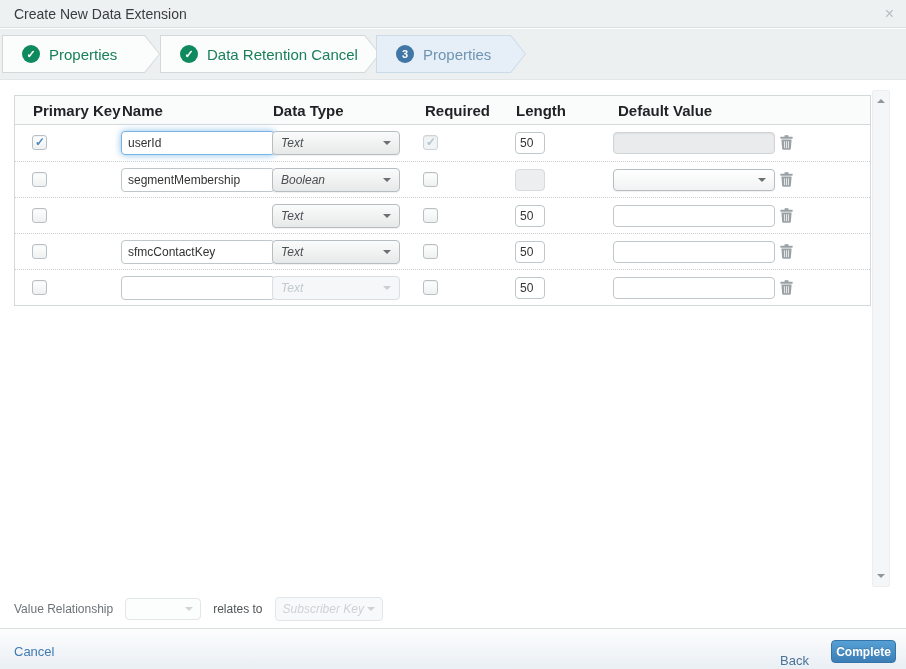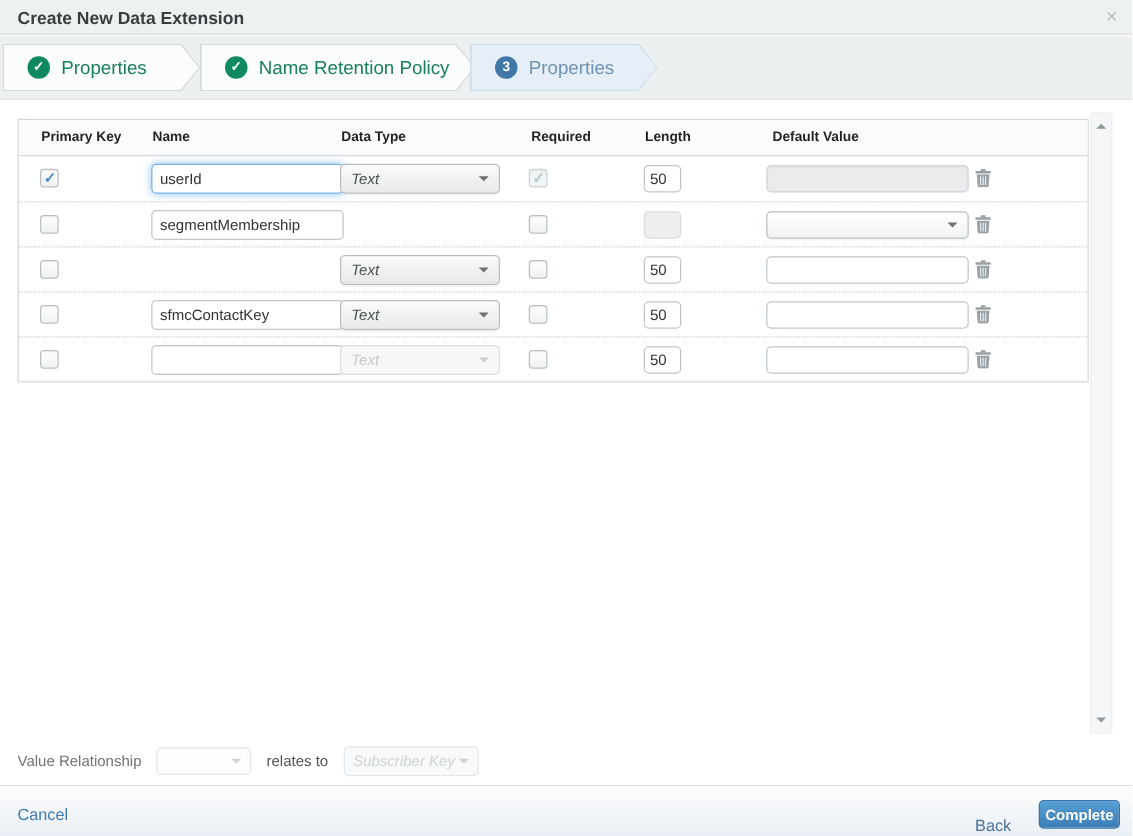--- a/index.html
+++ b/index.html
@@ -3,21 +3,21 @@
 <meta charset="utf-8">
 <style>
   * { margin:0; padding:0; box-sizing:border-box; }
   html,body { width:906px; height:669px; overflow:hidden; }
   body { font-family:"Liberation Sans", sans-serif; background:#ffffff; position:relative; }
 
   
   .titlebar { position:absolute; left:0; top:0; width:906px; height:28px;
               background:#eef1f2; border-bottom:1px solid #dbe0e1; }
   .titlebar .title { position:absolute; left:14px; top:0; line-height:28px;
-                     font-size:14px; color:#3a3d3f;font-weight:bold; }
+                     font-size:14px; color:#3a3d3f; }
   .close-x { position:absolute; right:12px; top:4px; font-size:16px; color:#b4bcbf;
              cursor:pointer; line-height:20px; }
 
   
   .wizardbar { position:absolute; left:0; top:29px; width:906px; height:51px;
                background:#edf0f0; border-bottom:1px solid #e2e6e7; }
   .step { position:absolute; top:6px; height:38px; }
   .step-border { position:absolute; inset:0; background:#d3d9da;
     clip-path:polygon(0 0, calc(100% - 15px) 0, 100% 50%, calc(100% - 15px) 100%, 0 100%); }
   .step-fill { position:absolute; inset:1px; background:#fbfcfc;
@@ -32,21 +32,21 @@
                   color:#fff; font-size:11px; font-weight:bold; text-align:center;
                   line-height:18px; flex:0 0 18px; }
   .num-circle { width:18px; height:18px; border-radius:50%; background:#4077a6;
                 color:#fff; font-size:11px; font-weight:bold; text-align:center;
                 line-height:18px; flex:0 0 18px; }
 
   
   .attr-table { position:absolute; left:14px; top:95px; width:857px;
                 border:1px solid #d4d9db; background:#fff; }
   .thead { position:relative; height:29px; background:#fafbfb; border-bottom:1px solid #d4d9db; }
-  .th { position:absolute; top:0; line-height:29px; font-size:11px; font-weight:bold; color:#1f2326; }
+  .th { position:absolute; top:0; line-height:29px; font-size:15px; font-weight:bold; color:#1f2326; }
   .th.c1 { left:18px; }  .th.c2 { left:107px; } .th.c3 { left:258px; }
   .th.c4 { left:410px; } .th.c5 { left:501px; } .th.c6 { left:603px; }
   .trow { position:relative; height:36px; }
   .trow + .trow { border-top:1px dotted #c9cfd2; }
 
   .cb { position:absolute; width:15px; height:15px; border:1px solid #b9c0c4; border-radius:3px;
         background:linear-gradient(#fefefe,#eff1f1); box-shadow:inset 0 1px 1px rgba(0,0,0,0.05);
         cursor:pointer; }
   .cb.pk { left:17px; top:10px; }
   .cb.req { left:408px; top:10px; }
@@ -137,21 +137,21 @@
     <div class="step-content">
       <span class="check-circle">✓</span>
       <span class="step-label">Properties</span>
     </div>
   </div>
   <div class="step" style="left:160px; width:220px;">
     <div class="step-border"></div>
     <div class="step-fill"></div>
     <div class="step-content">
       <span class="check-circle">✓</span>
-      <span class="step-label">Name Retention Policy</span>
+      <span class="step-label">Data Retention Cancel</span>
     </div>
   </div>
   <div class="step active" style="left:376px; width:150px;">
     <div class="step-border"></div>
     <div class="step-fill"></div>
     <div class="step-content">
       <span class="num-circle">3</span>
       <span class="step-label">Properties</span>
     </div>
   </div>
@@ -187,20 +187,24 @@
             <line x1="6.5" y1="6.2" x2="6.5" y2="13.2"></line>
             <line x1="8.6" y1="6.2" x2="8.4" y2="13.2"></line>
           </g>
         </svg>
     </span>
   </div>
 
   <div class="trow">
     <span class="cb pk"></span>
     <input class="txt name-input" value="segmentMembership" style="">
+    <div class="sel dtype">
+      <span class="sel-text">Boolean</span>
+      <span class="caret"></span>
+    </div>
     <span class="cb req"></span>
     <div class="len-disabled"></div>
     <div class="sel dflt-sel">
       <span class="sel-text"></span>
       <span class="caret"></span>
     </div>
     <span class="trash">
       <svg width="13" height="15" viewBox="0 0 13 15">
           <rect x="4.6" y="0.2" width="3.8" height="1.8" fill="#9aa1a5"></rect>
           <rect x="0.4" y="1.8" width="12.2" height="1.9" rx="0.4" fill="#9aa1a5"></rect>

